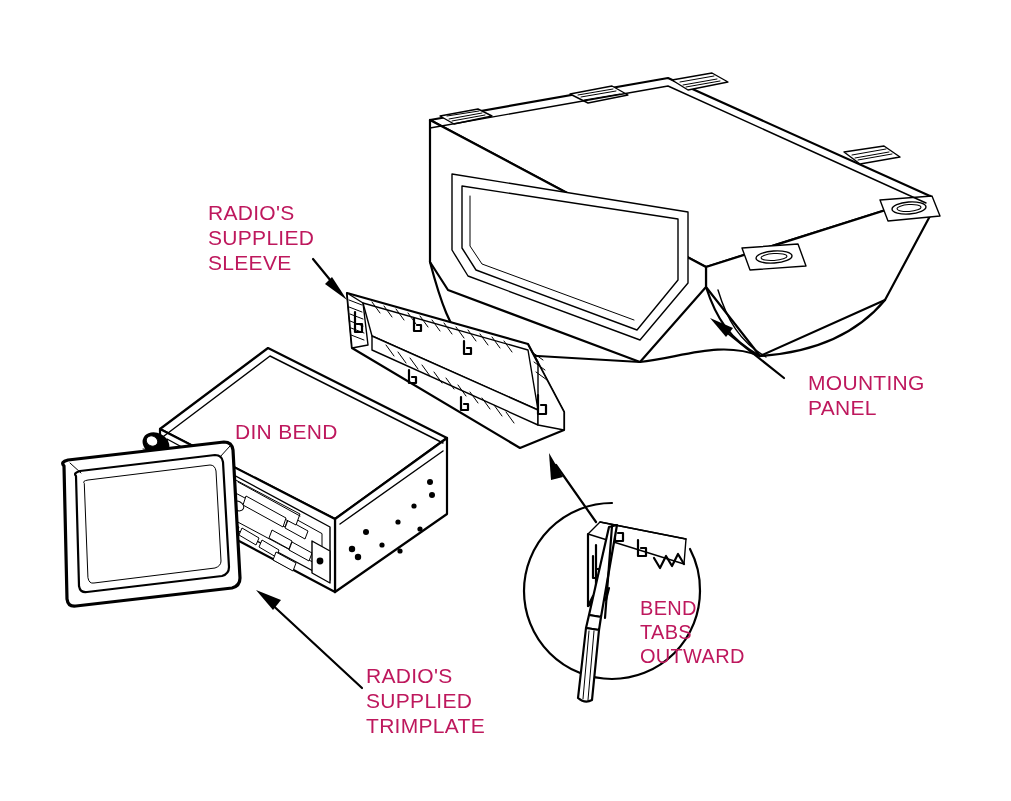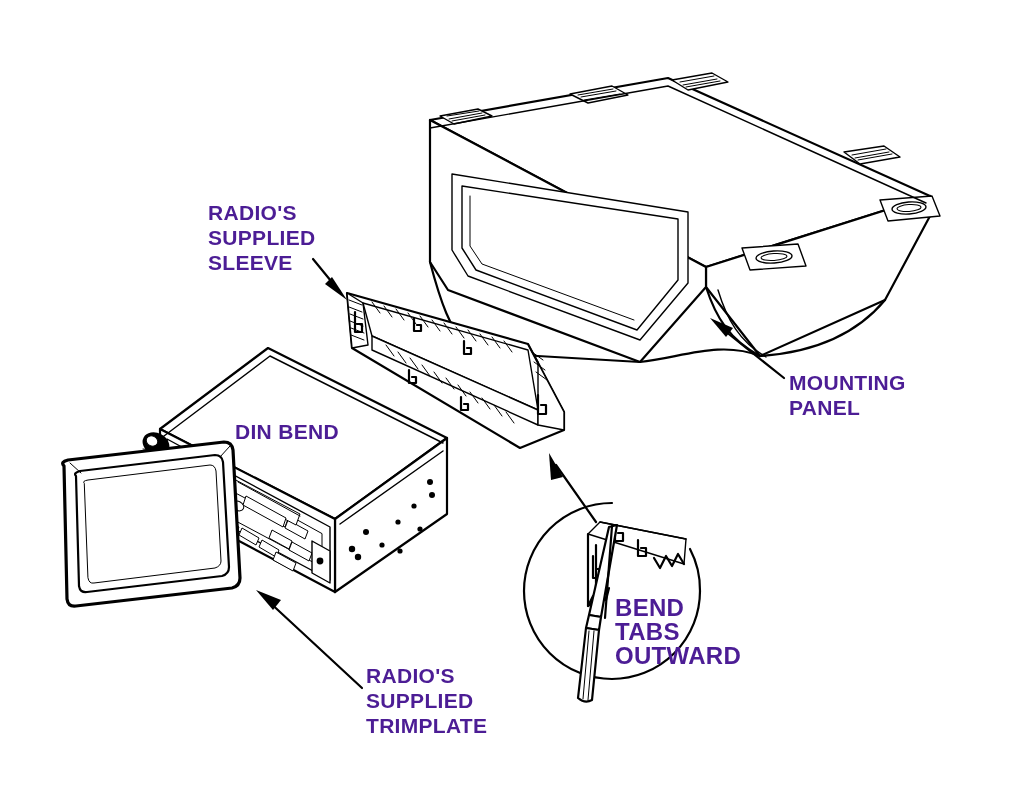--- a/index.html
+++ b/index.html
@@ -43,34 +43,35 @@
     stroke: none;
   }
   .thin { stroke-width: 1.4; }
   .med  { stroke-width: 2.2; }
   .thick{ stroke-width: 3.2; }
   .hair { stroke-width: 1.0; }
 
   .callout-label {
     position: absolute;
     font-family: "Liberation Sans", sans-serif;
-    font-weight: bold;
+    font-weight: normal;
     font-size: 21px;
     line-height: 25px;
     letter-spacing: 0.3px;
-    color: #4c1d95;
+    color: #be185d;
     white-space: pre;
     user-select: none;
   }
   .callout-label.small {
-    font-size: 24px;
+    font-size: 20px;
     line-height: 24px;
+    margin-left: 25px;
   }
   #label-sleeve   { left: 208px; top: 200px; }
-  #label-mounting { left: 789px; top: 370px; }
+  #label-mounting { left: 808px; top: 370px; }
   #label-din      { left: 235px; top: 419px; }
   #label-trim     { left: 366px; top: 663px; }
   #label-bend     { left: 615px; top: 596px; }
 </style>
 </head>
 <body>
 
 <div id="diagram-root">
 
   <svg class="canvas" viewBox="0 0 1011 801" xmlns="http://www.w3.org/2000/svg">

